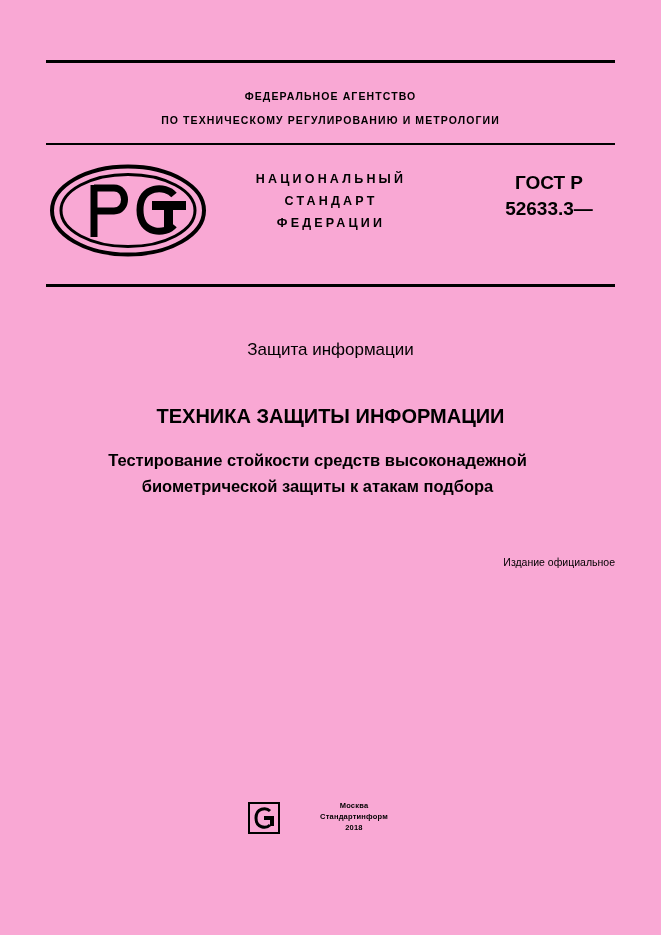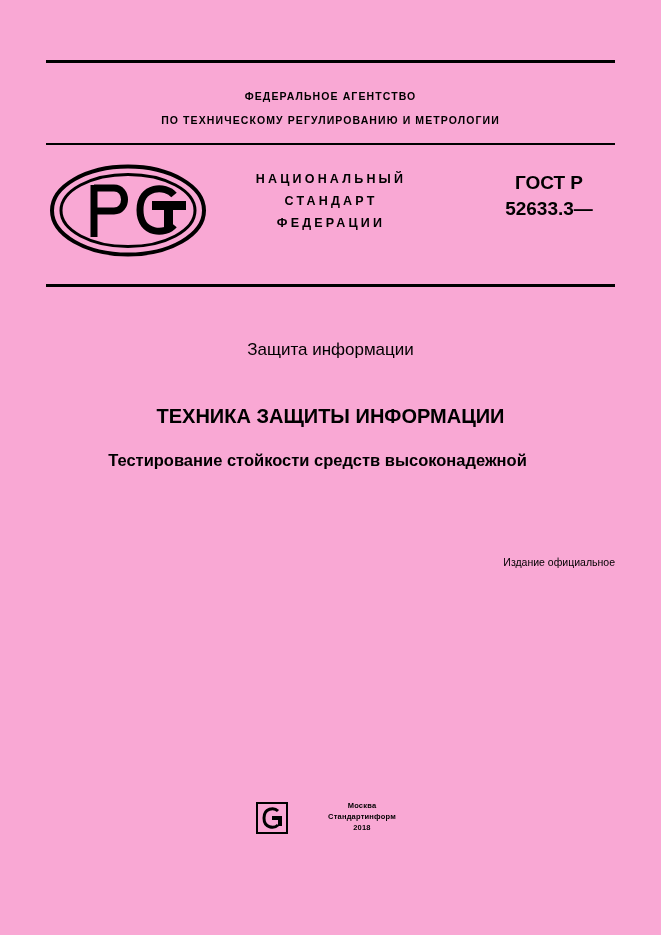--- a/index.html
+++ b/index.html
@@ -120,21 +120,21 @@
     left: 46px;
     top: 556px;
     width: 569px;
     text-align: right;
     font-size: 10.5px;
   }
 
   
   .publisher {
     position: absolute;
-    left: 256px;
+    left: 248px;
     top: 800px;
     width: 170px;
     height: 46px;
   }
   .publisher-logo {
     position: absolute;
     left: 0;
     top: 2px;
     width: 32px;
     height: 32px;
@@ -192,20 +192,21 @@
     <div>52633.3—</div>
   </div>
 
   <div class="rule rule-bot"></div>
 
   <div class="title-1">Защита информации</div>
   <div class="title-2">ТЕХНИКА ЗАЩИТЫ ИНФОРМАЦИИ</div>
 
   <div class="title-3">
     <div>Тестирование стойкости средств высоконадежной</div>
+    <div>биометрической защиты к атакам подбора</div>
   </div>
 
   <div class="edition">Издание официальное</div>
 
   <div class="publisher">
     <div class="publisher-logo">
       <svg width="32" height="32" viewBox="0 0 32 32" xmlns="http://www.w3.org/2000/svg">
         <rect x="1" y="1" width="30" height="30" fill="none" stroke="#000" stroke-width="2"></rect>
         <path d="M22 9 C18 5 8 6 8 16 C8 26 18 27 22 23" fill="none" stroke="#000" stroke-width="3"></path>
         <rect x="16" y="14" width="10" height="4" fill="#000"></rect>

